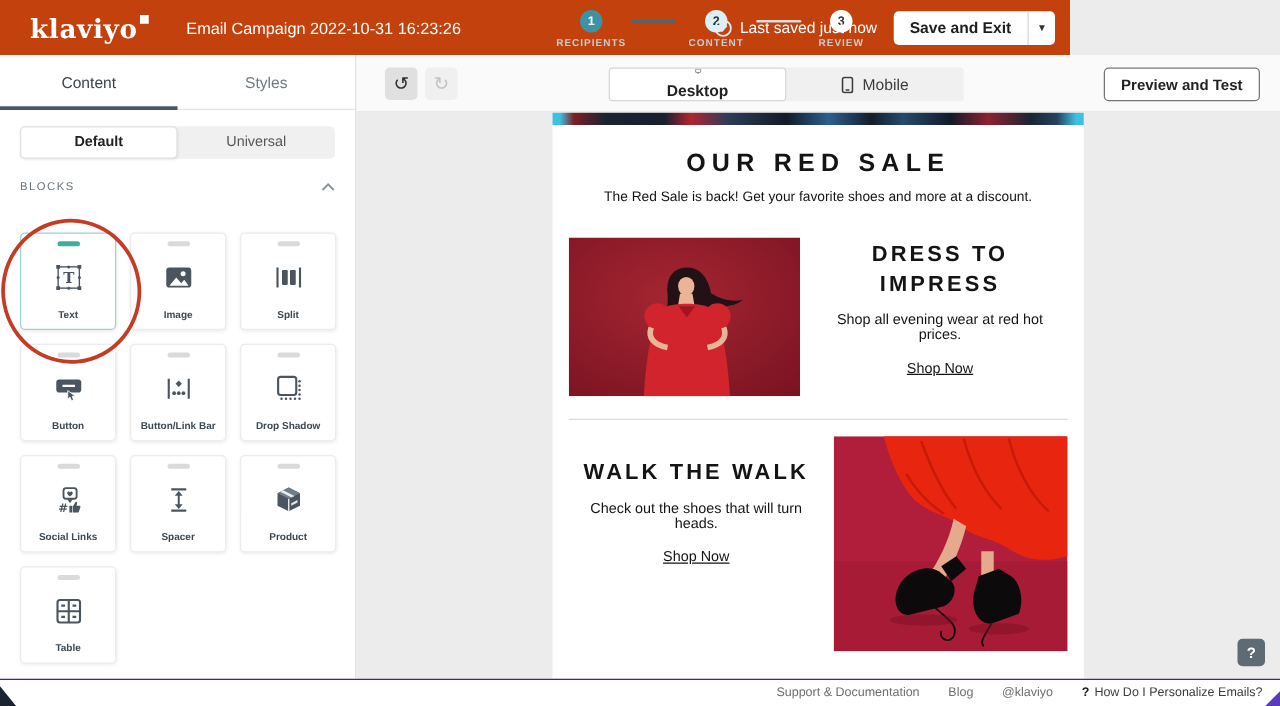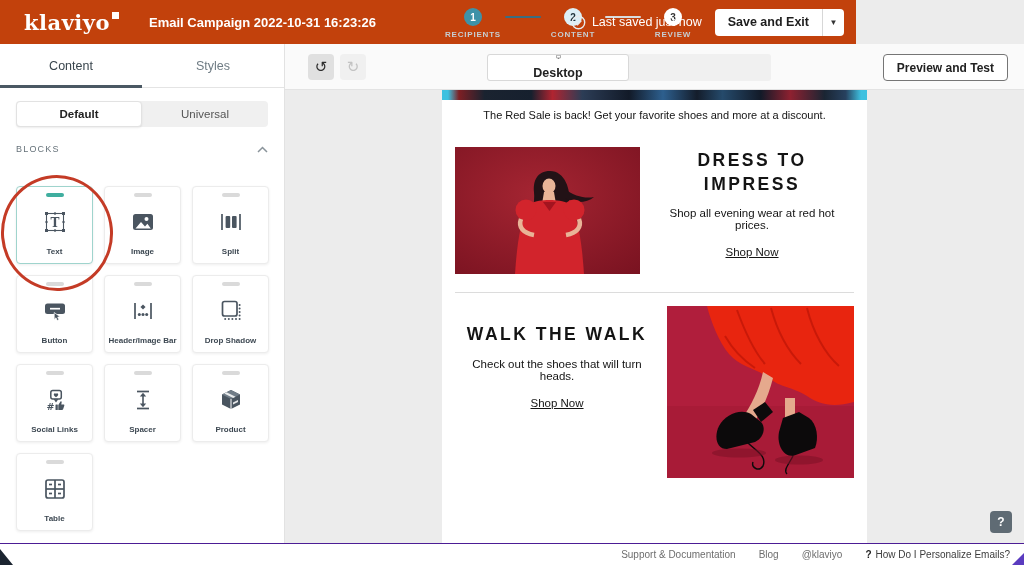--- a/index.html
+++ b/index.html
@@ -3,21 +3,21 @@
 <meta charset="utf-8">
 <style>
   * { margin:0; padding:0; box-sizing:border-box; }
   html,body { width:1024px; height:565px; overflow:hidden; }
   body { font-family:"Liberation Sans", sans-serif; background:#ececec; position:relative; }
 
   
   .topbar { position:absolute; left:0; top:0; width:856px; height:44px; background:#c2410c; display:flex; align-items:center; z-index:30; }
   .logo { font-family:"DejaVu Serif", serif; font-weight:700; color:#fff; font-size:21px; margin-left:24px; letter-spacing:.5px; position:relative; }
   .logo-flag { display:inline-block; width:7px; height:7px; background:#fff; margin-left:2px; vertical-align:top; margin-top:2px; }
-  .campaign-title { color:#fff; font-size:13px; font-weight:700; margin-left:30px; }
+  .campaign-title { color:#fff; font-size:13px; font-weight:400; margin-left:30px; }
   .stepper { position:absolute; left:441px; top:8px; display:flex; align-items:flex-start; }
   .step { display:flex; flex-direction:column; align-items:center; width:64px; }
   .step-circle { width:18px; height:18px; border-radius:50%; font-size:10px; font-weight:700; display:flex; align-items:center; justify-content:center; }
   .step1 .step-circle { background:#3e92a8; color:#fff; }
   .step2 .step-circle { background:#ddeff6; color:#20323a; }
   .step3 .step-circle { background:#ffffff; color:#333; }
   .step-label { margin-top:4px; font-size:8px; letter-spacing:.8px; color:#c6cdd1; font-weight:600; }
   .step-line { width:36px; height:2px; margin-top:8px; border-radius:1px; }
   .line-done { background:#3a6d80; }
   .line-todo { background:#d8dcdf; }
@@ -214,21 +214,21 @@
       <div class="block-icon">
         <svg width="28" height="28" viewBox="0 0 28 28">
             <line x1="6" y1="6" x2="6" y2="22" stroke="#4a5560" stroke-width="1.7"></line>
             <line x1="22" y1="6" x2="22" y2="22" stroke="#4a5560" stroke-width="1.7"></line>
             <rect x="12.2" y="8.2" width="3.6" height="3.6" transform="rotate(45 14 10)" fill="#4a5560"></rect>
             <circle cx="10.3" cy="17.5" r="1.5" fill="#4a5560"></circle>
             <circle cx="14" cy="17.5" r="1.5" fill="#4a5560"></circle>
             <circle cx="17.7" cy="17.5" r="1.5" fill="#4a5560"></circle>
           </svg>
       </div>
-      <div class="block-label">Header/Image Bar</div>
+      <div class="block-label">Button/Link Bar</div>
     </div>
 
     <div class="block-card">
       <div class="drag-handle"></div>
       <div class="block-icon">
         <svg width="28" height="28" viewBox="0 0 28 28">
             <rect x="5.5" y="4.5" width="14.5" height="14.5" rx="2" fill="#fff" stroke="#4a5560" stroke-width="1.7"></rect>
             <g fill="#4a5560">
               <circle cx="22.6" cy="8" r="1"></circle>
               <circle cx="22.6" cy="11.5" r="1"></circle>
@@ -326,27 +326,35 @@
     </div>
     <div class="view-toggle">
       <div class="view-seg selected">
         <svg width="15" height="13" viewBox="0 0 15 13">
             <rect x="1" y="1" width="13" height="8.5" rx="1" fill="none" stroke="#333" stroke-width="1.3"></rect>
             <line x1="5" y1="12" x2="10" y2="12" stroke="#333" stroke-width="1.3"></line>
             <line x1="7.5" y1="9.5" x2="7.5" y2="12" stroke="#333" stroke-width="1.3"></line>
           </svg>
         <span>Desktop</span>
       </div>
+      <div class="view-seg">
+        <svg width="10" height="14" viewBox="0 0 10 14">
+            <rect x="1" y="1" width="8" height="12" rx="1.5" fill="none" stroke="#3c3c3c" stroke-width="1.3"></rect>
+            <line x1="3.5" y1="11" x2="6.5" y2="11" stroke="#3c3c3c" stroke-width="1.2"></line>
+          </svg>
+        <span>Mobile</span>
+      </div>
     </div>
     <div class="preview-btn">Preview and Test</div>
   </div>
 
   <div class="canvas">
     <div class="email">
       <div class="email-banner"></div>
+      <div class="email-h1">OUR RED SALE</div>
       <div class="email-sub">The Red Sale is back! Get your favorite shoes and more at a discount.</div>
 
       <div class="email-sec sec1">
         <div class="img-frame">
           <svg width="185" height="127" viewBox="0 0 185 127">
             <defs>
                 <radialGradient id="rg1" cx="45%" cy="38%" r="85%">
                   <stop offset="0%" stop-color="#a52532"></stop>
                   <stop offset="100%" stop-color="#781220"></stop>
                 </radialGradient>

